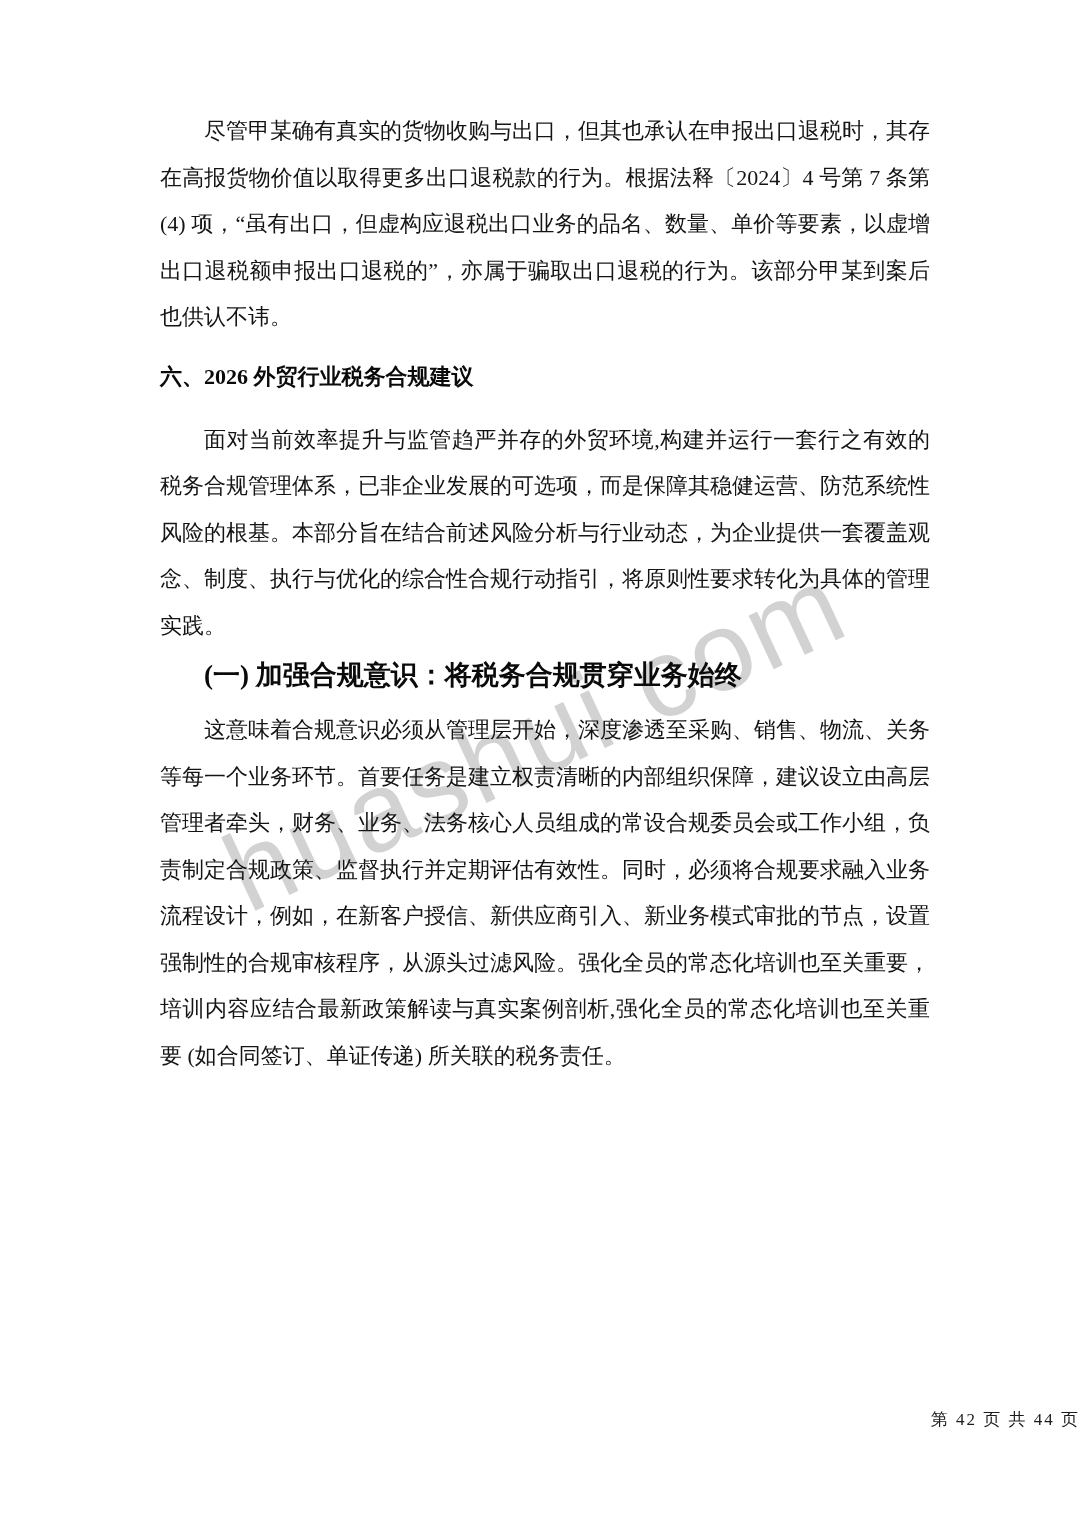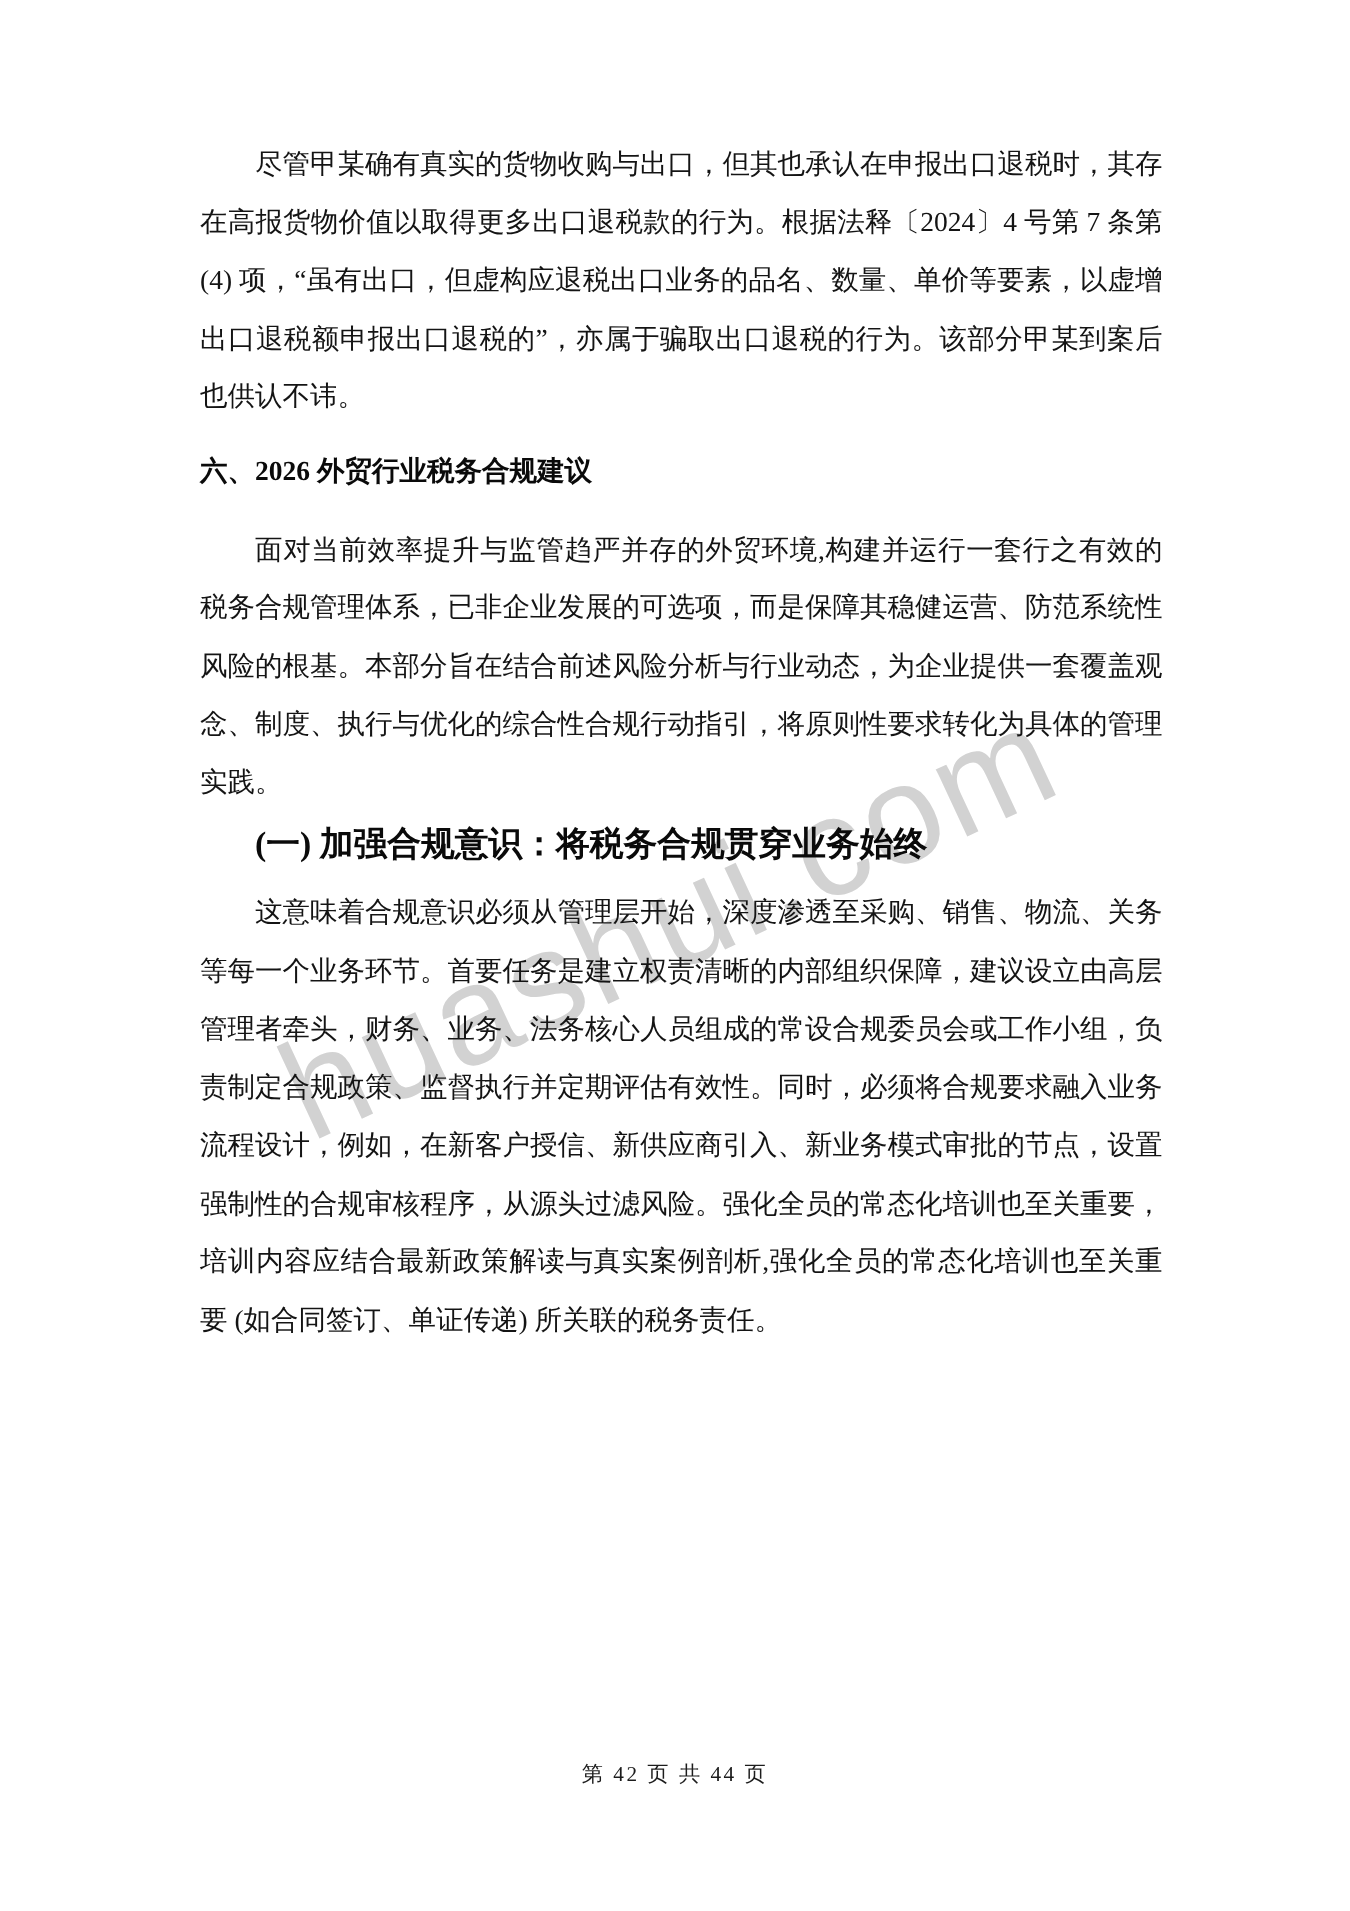--- a/index.html
+++ b/index.html
@@ -51,21 +51,21 @@
     font-size: 27px;
     line-height: 40px;
     font-weight: bold;
     color: #0a0a0a;
   }
   .footer {
     position: absolute;
     left: 0;
     right: 0;
     top: 1408px;
-    text-align: center;
+    text-align: right;
     font-size: 17px;
     letter-spacing: 2px;
     color: #1c1c1c;
     z-index: 1;
   }
 </style>
 </head>
 <body>
 
 <div class="page">

